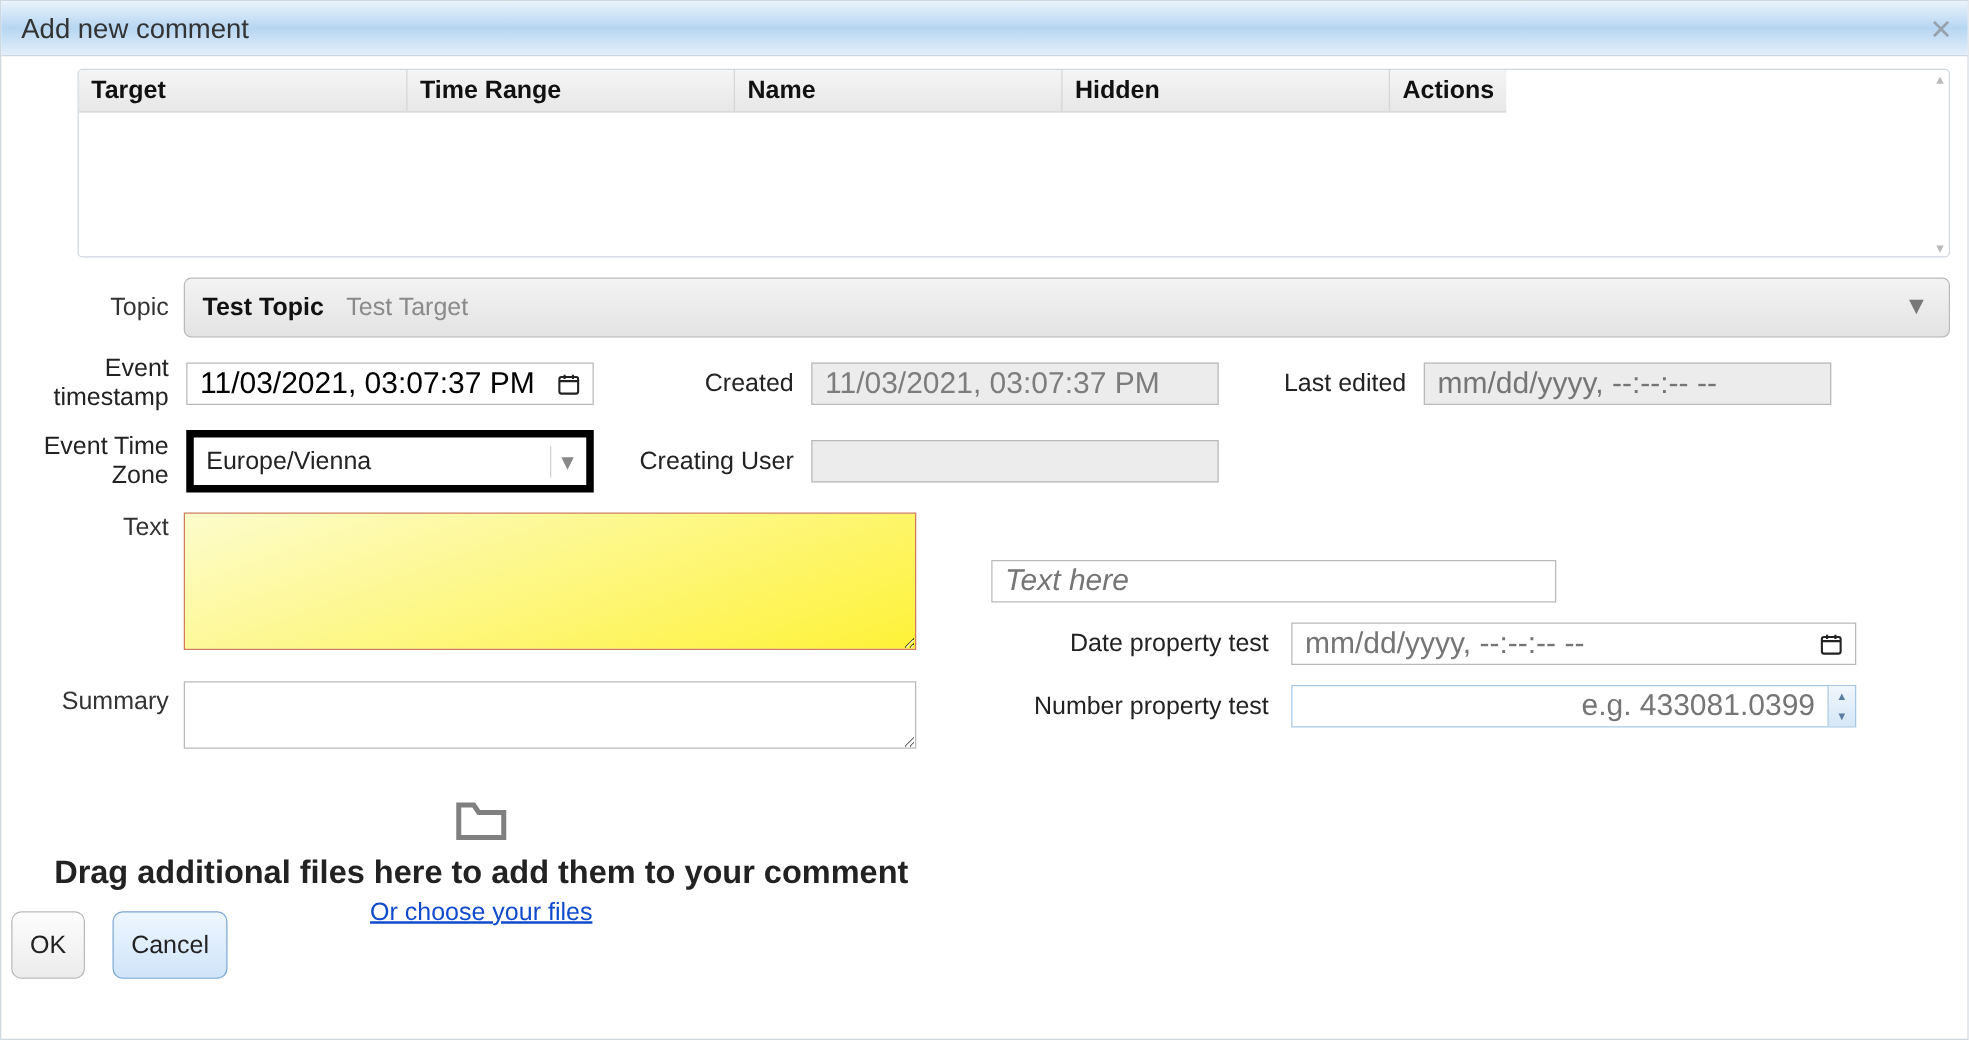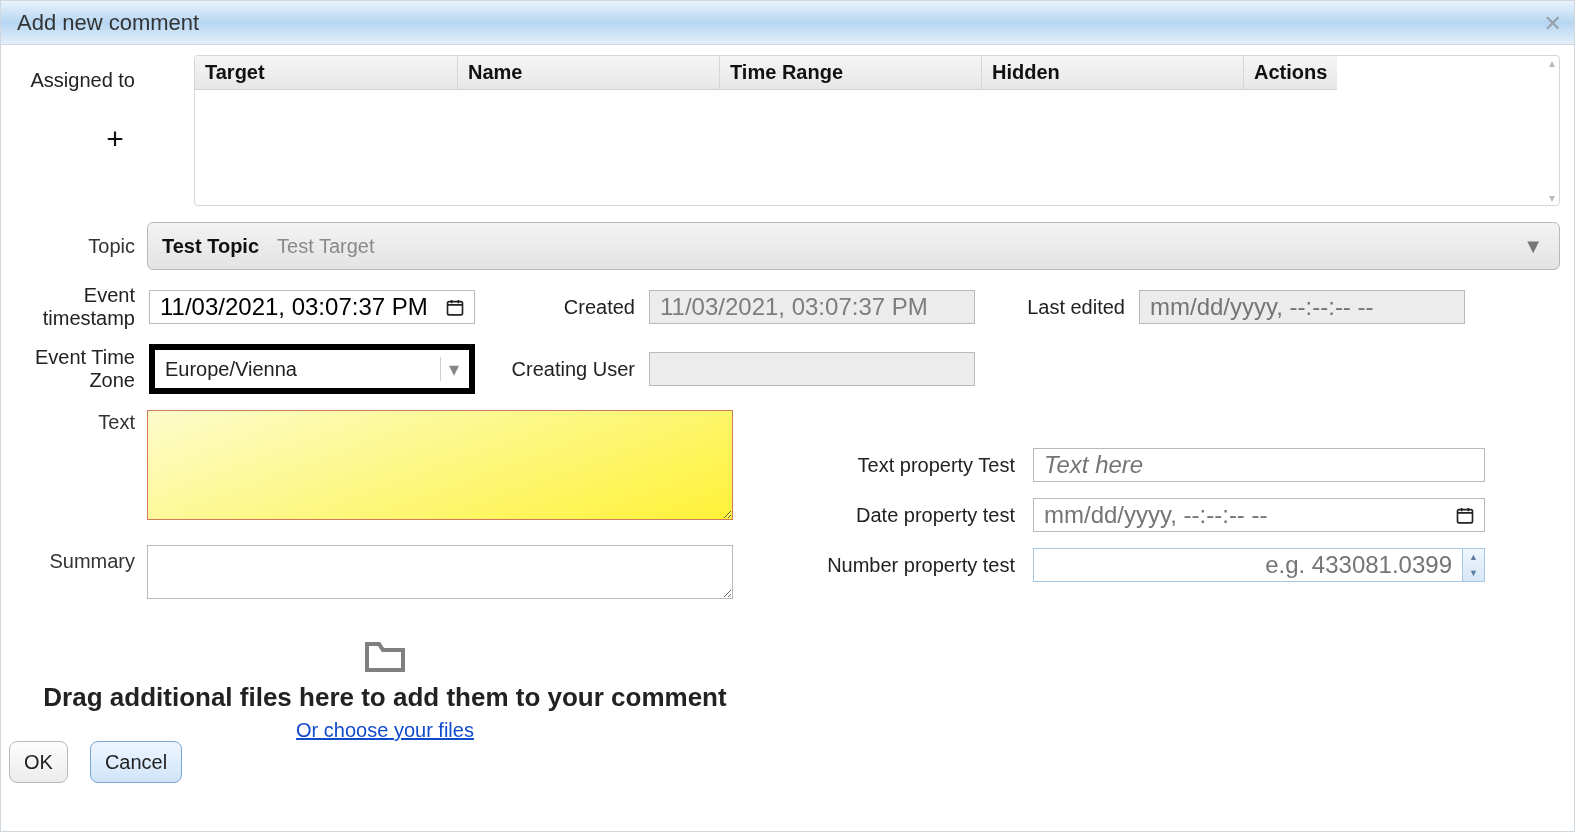--- a/index.html
+++ b/index.html
@@ -163,21 +163,21 @@
   .folder-ico { color: #777; }
   .dz-text { font-size: 26px; font-weight: 700; margin-top: 8px; }
   .dz-link { color: #104bcc; text-decoration: underline; font-size: 20px; margin-top: 6px; display: inline-block; cursor: pointer; }
 
   .footer {
     position: absolute;
     left: 8px; bottom: 48px;
     display: flex; gap: 22px;
   }
   .btn {
-    height: 42px;
+    height: 54px;
     padding: 0 14px;
     border: 1px solid #b9b9b9;
     border-radius: 8px;
     background: linear-gradient(#fdfdfd,#ececec);
     font-size: 20px;
     cursor: pointer;
     display: flex; align-items: center;
   }
   .btn.cancel {
     border-color: #7aa7d6;
@@ -192,31 +192,25 @@
 <div class="dialog">
 
   <div class="titlebar">
     <span>Add new comment</span>
     <span class="close-x">✕</span>
   </div>
 
   <div class="body">
 
     <div class="assign-area">
-      <div class="assign-left">
-        <div class="lbltxt">Assigned to</div>
-        <div class="plus-btn">
-          <span>+</span>
-        </div>
-      </div>
       <div class="grid">
         <div class="grid-head">
           <div class="gh target">Target</div>
+          <div class="gh time">Time Range</div>
           <div class="gh name">Name</div>
-          <div class="gh time">Time Range</div>
           <div class="gh hidden">Hidden</div>
           <div class="gh actions">Actions</div>
         </div>
         <div class="grid-body">
           <div class="grid-scroll">
             <span>▴</span>
             <span>▾</span>
           </div>
         </div>
       </div>
@@ -275,21 +269,20 @@
           <textarea class="text-area" style=""></textarea>
           <div style="display:flex; margin-top:18px;">
             <div class="lbl" style="width:132px; margin-left:-132px; padding-top:6px;">Summary</div>
           </div>
           <textarea class="summary-area" style="margin-top: -28px;"></textarea>
         </div>
       </div>
 
       <div style="flex:1; padding-left:60px; padding-top:22px;">
         <div class="prop-row">
-          <div class="plabel">Text property Test</div>
           <div class="pinput"><input class="tinput" style="font-style: italic;" placeholder="Text here"></div>
         </div>
         <div class="prop-row">
           <div class="plabel">Date property test</div>
           <div class="pinput date-wrap">
             <input class="tinput" placeholder="mm/dd/yyyy, --:--:-- --" style="">
             <span class="cal-ico">
               <svg width="20" height="20" viewBox="0 0 24 24" fill="none" stroke="#222" stroke-width="2">
                   <rect x="3" y="5" width="18" height="16" rx="2"></rect>
                   <path d="M3 9h18M8 3v4M16 3v4"></path>

